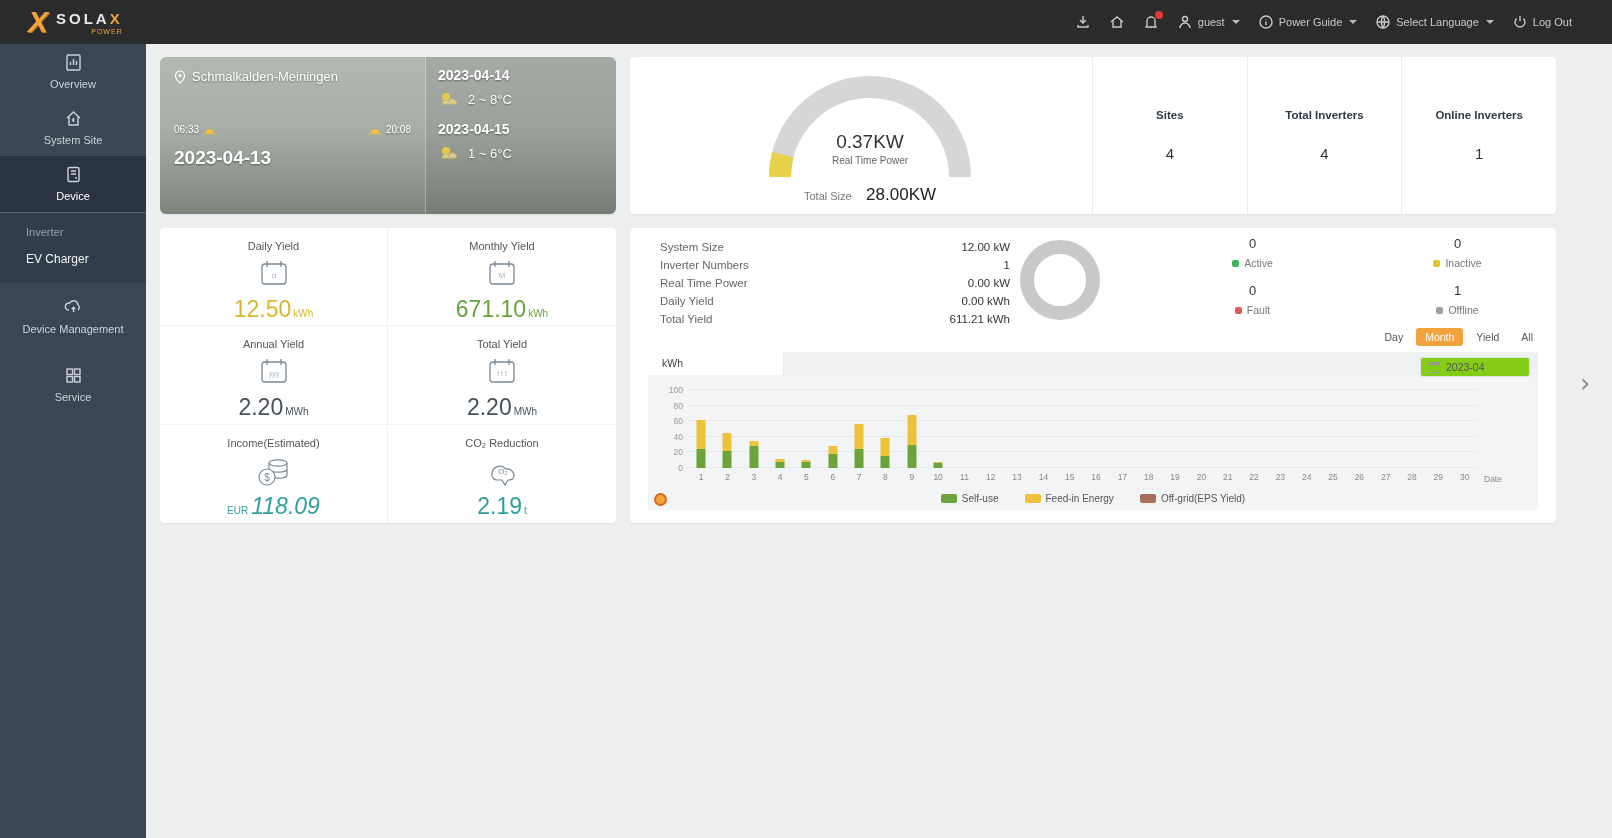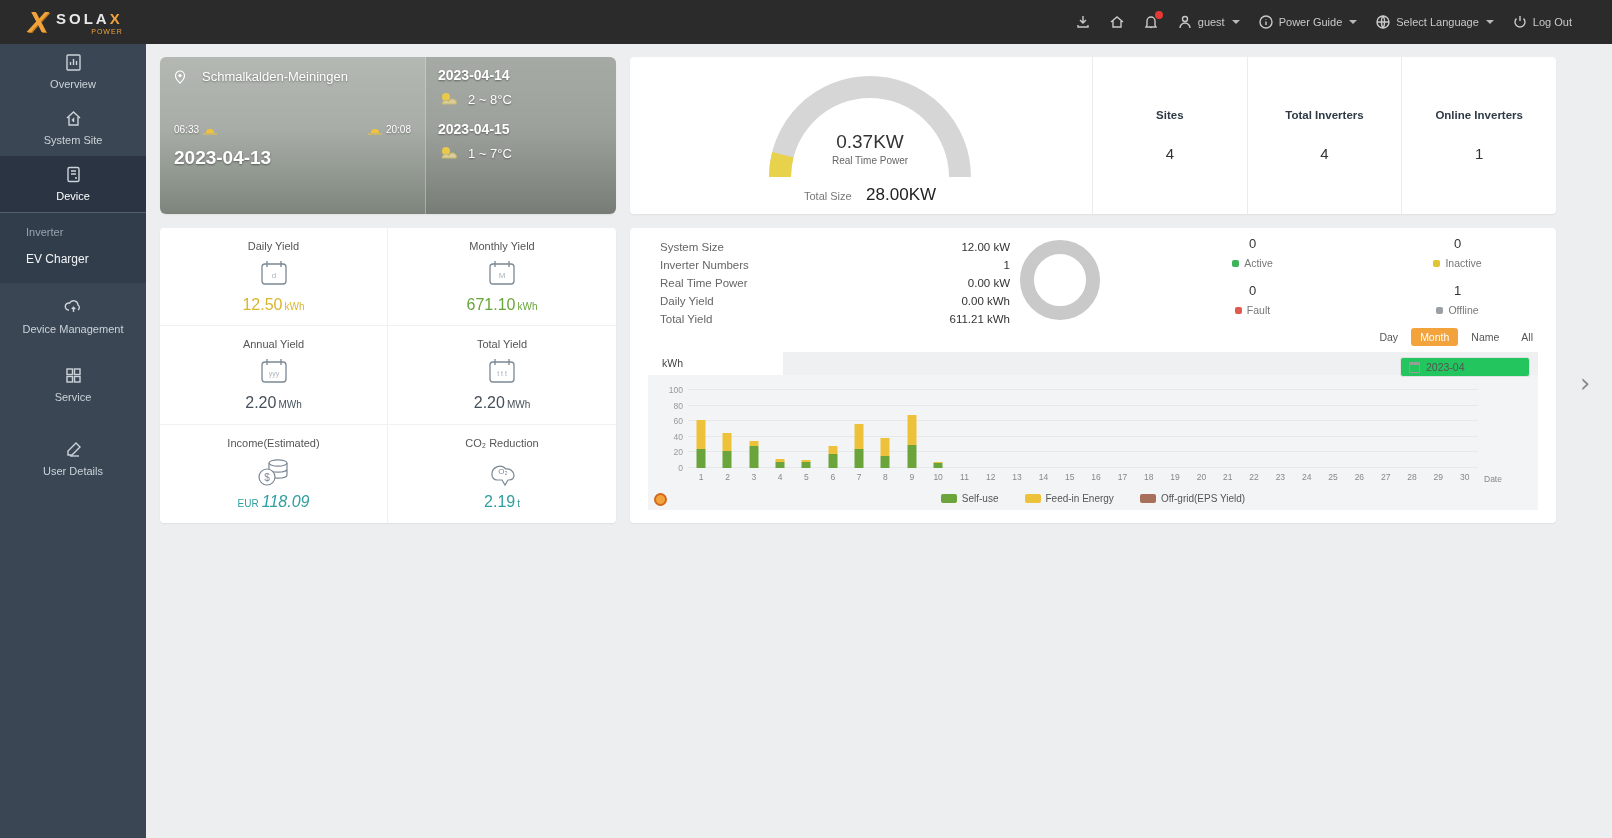--- a/index.html
+++ b/index.html
@@ -30,21 +30,21 @@
   .sub-item.current { color:#f2f4f6; font-size:12px; }
 
   
   .card { position:absolute; background:#fff; border-radius:4px; box-shadow:0 1px 2px rgba(0,0,0,0.06); }
 
   
   #weather { left:160px; top:57px; width:456px; height:157px; border-radius:6px; overflow:hidden; color:#fff;
     background:linear-gradient(180deg,#b3b8b2 0%,#a8aea7 45%,#8e958d 80%,#7d847c 100%); }
   .w-left { position:absolute; left:0; top:0; width:265px; height:100%; padding:12px 14px; }
   .w-right { position:absolute; left:265px; top:0; width:191px; height:100%; background:rgba(70,75,70,0.12); border-left:1px solid rgba(255,255,255,0.35); padding:10px 12px; }
-  .w-loc { display:flex; align-items:center; gap:16px; font-size:13px; text-shadow:0 1px 2px rgba(0,0,0,.35); }
+  .w-loc { display:flex; align-items:center; gap:6px; font-size:13px; text-shadow:0 1px 2px rgba(0,0,0,.35); }
   .w-sun-row { display:flex; justify-content:space-between; align-items:center; margin-top:40px; font-size:10px; text-shadow:0 1px 2px rgba(0,0,0,.35); }
   .w-sun-row .sr, .w-sun-row .ss { display:flex; align-items:center; gap:4px; }
   .w-date { font-size:19px; font-weight:bold; margin-top:12px; text-shadow:0 1px 2px rgba(0,0,0,.4); }
   .w-temp-row { display:flex; align-items:center; margin-top:6px; }
   .w-temp { font-size:16px; margin-left:60px; text-shadow:0 1px 2px rgba(0,0,0,.4); }
   .f-row { margin-bottom:14px; }
   .f-date { font-size:14px; font-weight:bold; text-shadow:0 1px 2px rgba(0,0,0,.4); }
   .f-line { display:flex; align-items:center; gap:8px; margin-top:8px; font-size:13px; text-shadow:0 1px 2px rgba(0,0,0,.4); }
 
   
@@ -63,21 +63,21 @@
   .ov-col .val { font-size:15px; color:#333; margin-top:24px; }
 
   
   #yield { left:160px; top:228px; width:456px; height:295px; }
   .tiles { display:grid; grid-template-columns:1fr 1fr; grid-template-rows:1fr 1fr 1fr; height:100%; }
   .tile { text-align:center; padding-top:12px; position:relative; }
   .tile:nth-child(odd) { border-right:1px solid #f1f1f1; }
   .tile:nth-child(-n+4) { border-bottom:1px solid #f1f1f1; }
   .tile .t-lab { font-size:11px; color:#555; }
   .tile .t-icon { margin:6px auto 4px; height:34px; }
-  .tile .t-val { font-size:16px; }
+  .tile .t-val { font-size:23px; }
   .tile .t-unit { font-size:10px; margin-left:2px; }
   .tile .t-prefix { font-size:10px; margin-right:3px;margin-top:24px; }
 
   
   #site { left:630px; top:228px; width:926px; height:295px; }
   .rows { position:absolute; left:30px; top:10px; width:350px; }
   .s-row { display:flex; justify-content:space-between; font-size:11.5px; color:#666; line-height:18px; }
   .s-row .s-val { color:#333; }
   .s-row .s-val.link { text-decoration:underline; color:#333; cursor:pointer; }
   .donut-wrap { position:absolute; left:388px; top:10px; width:84px; height:84px; }
@@ -87,21 +87,21 @@
   .st .st-lab { font-size:10.5px; color:#777; margin-top:6px; display:flex; align-items:center; justify-content:center; gap:5px; }
   .dot { width:7px; height:7px; border-radius:2px; display:inline-block; }
   .periods { position:absolute; right:14px; top:100px; display:flex; align-items:center; gap:4px; }
   .p-btn { font-size:10.5px; color:#555; padding:3px 9px; border-radius:3px; cursor:pointer; }
   .p-btn.active { background:#f2a33c; color:#fff; }
 
   
   .chart-strip { position:absolute; left:18px; top:124px; width:890px; height:158px; background:#f3f4f5; }
   .unit-tab { position:absolute; left:0; top:0; width:135px; height:23px; background:#fff; font-size:10.5px; color:#444; line-height:23px; padding-left:14px; cursor:pointer; }
   .tab-rest { position:absolute; left:135px; top:0; right:0; height:23px; background:#eef0f1; }
-  .date-pick { position:absolute; right:8px; top:5px; width:130px; height:20px; background:#22c55e; border:1px solid #e2e2e2; border-radius:3px; display:flex; align-items:center; gap:6px; font-size:10.5px; color:#555; padding-left:8px; cursor:pointer; z-index:5;text-align:center; }
+  .date-pick { position:absolute; right:8px; top:5px; width:110px; height:20px; background:#84cc16; border:1px solid #e2e2e2; border-radius:3px; display:flex; align-items:center; gap:6px; font-size:10.5px; color:#555; padding-left:8px; cursor:pointer; z-index:5;text-align:center; }
   .cal-ic { width:11px; height:11px; border:1px solid #9a9a9a; border-top:3px solid #9a9a9a; border-radius:1px; display:inline-block; }
   .plot-area { position:absolute; left:40px; right:60px; top:38px; bottom:42px; }
   .gridline { position:absolute; left:0; right:0; height:1px; background:#e7e8e9; }
   .ytick { position:absolute; right:100%; margin-right:5px; font-size:8.5px; color:#999; transform:translateY(-50%); white-space:nowrap; }
   .cols { position:absolute; left:0; right:0; top:0; bottom:0; display:flex; }
   .ccol { flex:1; position:relative; }
   .bar { position:absolute; left:50%; transform:translateX(-50%); bottom:0; width:9px; display:flex; flex-direction:column-reverse; }
   .seg { width:9px; }
   .xlab { position:absolute; top:100%; margin-top:4px; width:100%; text-align:center; font-size:8.5px; color:#888; }
   .axis-name { position:absolute; left:100%; bottom:-16px; margin-left:6px; font-size:8.5px; color:#888; }
@@ -218,27 +218,20 @@
     </div>
     <div class="side-item" style="margin-top:12px">
       <svg viewBox="0 0 19 19">
           <rect x="3" y="3" width="5.5" height="5.5"></rect>
           <rect x="10.5" y="3" width="5.5" height="5.5"></rect>
           <rect x="3" y="10.5" width="5.5" height="5.5"></rect>
           <rect x="10.5" y="10.5" width="5.5" height="5.5"></rect>
         </svg>
       <span>Service</span>
     </div>
-    <div class="side-item" style="margin-top:18px">
-      <svg viewBox="0 0 19 19">
-          <path d="M12 3l4 4-8 8H4v-4z"></path>
-          <path d="M6 16h9"></path>
-        </svg>
-      <span>User Details</span>
-    </div>
   </div>
 
   <div class="card" id="weather">
     <div class="w-left">
       <div class="w-loc">
         <svg width="12" height="14" viewBox="0 0 12 14">
             <path d="M6 1a4.5 4.5 0 0 1 4.5 4.5C10.5 9 6 13 6 13S1.5 9 1.5 5.5A4.5 4.5 0 0 1 6 1z" fill="none" stroke="#fff" stroke-width="1.2"></path>
             <circle cx="6" cy="5.5" r="1.6" fill="#fff"></circle>
           </svg>
         <span>Schmalkalden-Meiningen</span>
@@ -272,21 +265,21 @@
           <span>2 ~ 8°C</span>
         </div>
       </div>
       <div class="f-row">
         <div class="f-date">2023-04-15</div>
         <div class="f-line">
           <svg width="22" height="16" viewBox="0 0 22 16">
               <circle cx="8" cy="6" r="4" fill="#e9c94a"></circle>
               <path d="M4 13a4 4 0 0 1 7-2.5 3.5 3.5 0 0 1 7 2.5z" fill="#d9cd9a" stroke="#c9b96a"></path>
             </svg>
-          <span>1 ~ 7°C</span>
+          <span>1 ~ 6°C</span>
         </div>
       </div>
     </div>
   </div>
 
   <div class="card" id="overview">
     <div class="gauge-wrap">
       <svg viewBox="0 0 220 118">
         <path d="M 20 108 A 90 90 0 0 1 200 108" fill="none" stroke="#d6d6d6" stroke-width="22"></path>
         <path d="M 20 108 A 90 90 0 0 1 200 108" fill="none" stroke="#e8d14b" stroke-width="22" id="gauge-fill" stroke-dasharray="22.61946710584651 282.7433388230814"></path>
@@ -429,21 +422,21 @@
         <div class="st-val">1</div>
         <div class="st-lab">
             <span class="dot" style="background: rgb(154, 160, 166);"></span>
             <span>Offline</span>
           </div>
       </div>
     </div>
     <div class="periods">
       <span class="p-btn">Day</span>
       <span class="p-btn active">Month</span>
-      <span class="p-btn">Name</span>
+      <span class="p-btn">Yield</span>
       <span class="p-btn">All</span>
     </div>
 
     <div class="chart-strip">
       <div class="tab-rest"></div>
       <div class="unit-tab">kWh</div>
       <div class="date-pick">
         <span class="cal-ic"></span>
         <span>2023-04</span>
       </div>

